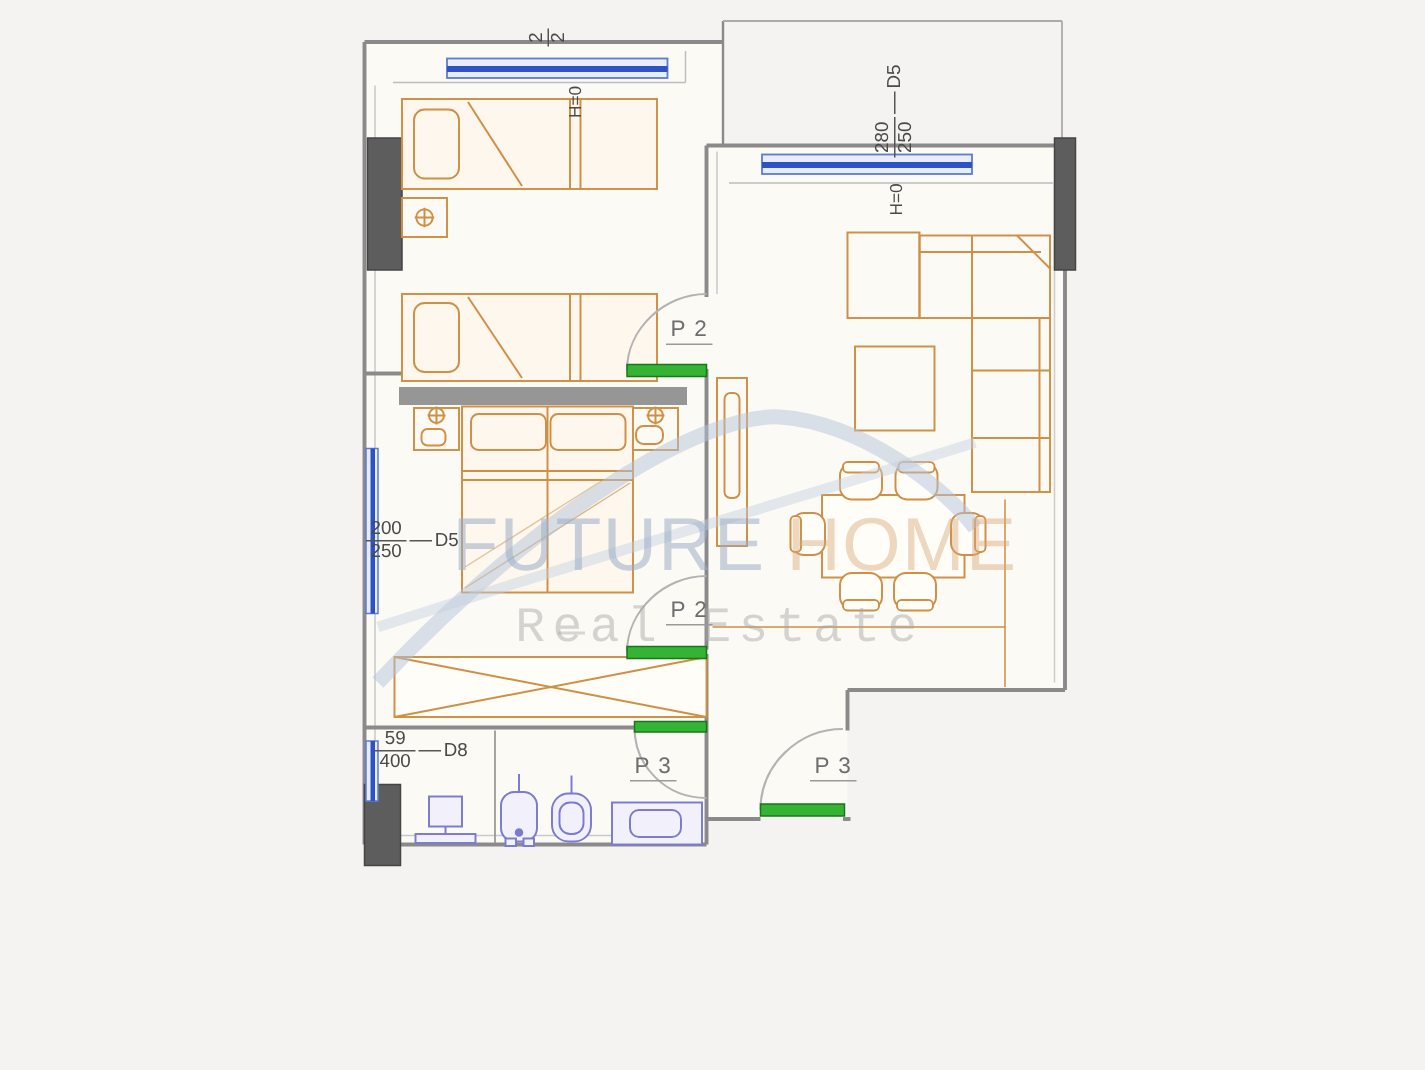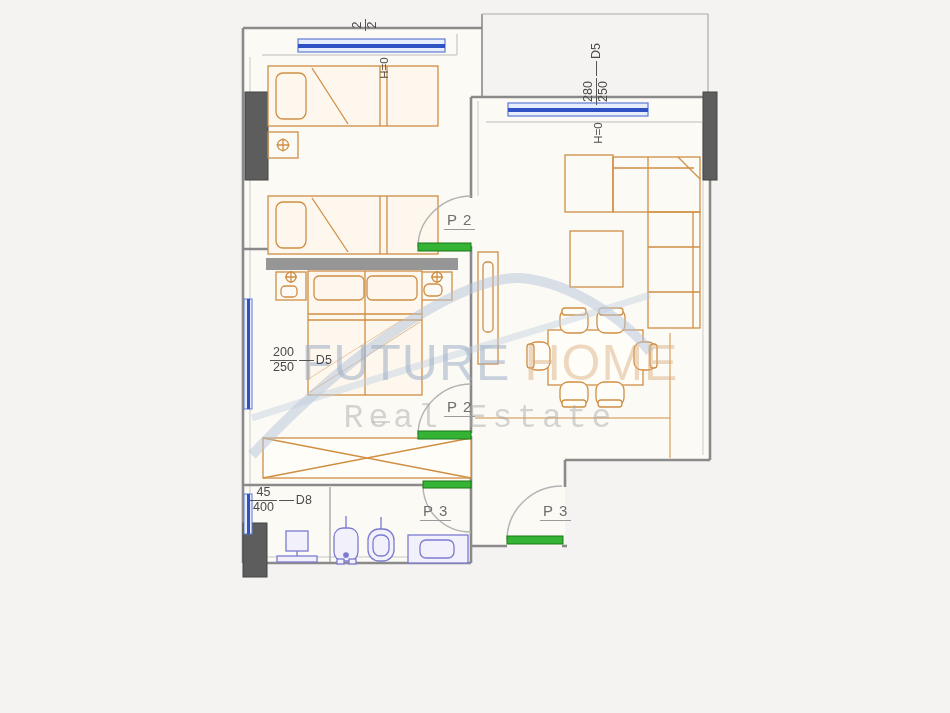--- a/index.html
+++ b/index.html
@@ -196,32 +196,32 @@
   <span class="frac">
     <span class="num">280</span>
     <span class="den">250</span>
   </span>
   <span class="dimline"></span>
   <span class="code">D5</span>
 </div>
 
 <div class="h0" style="left:581px;top:126px;width:34px;height:14px">H=0</div>
 
-<div class="dim" style="left:270px;top:346px">
+<div class="dim" style="left:244px;top:346px">
   <span class="frac">
     <span class="num">200</span>
     <span class="den">250</span>
   </span>
   <span class="dimline"></span>
   <span class="code">D5</span>
 </div>
 
 <div class="dim" style="left:250px;top:486px">
   <span class="frac">
-    <span class="num">45</span>
+    <span class="num">59</span>
     <span class="den">400</span>
   </span>
   <span class="dimline"></span>
   <span class="code">D8</span>
 </div>
 
 <div class="plabel" style="left:444px;top:211px">P 2</div>
 <div class="plabel" style="left:444px;top:398px">P 2</div>
 <div class="plabel" style="left:420px;top:502px">P 3</div>
 <div class="plabel" style="left:540px;top:502px">P 3</div>

